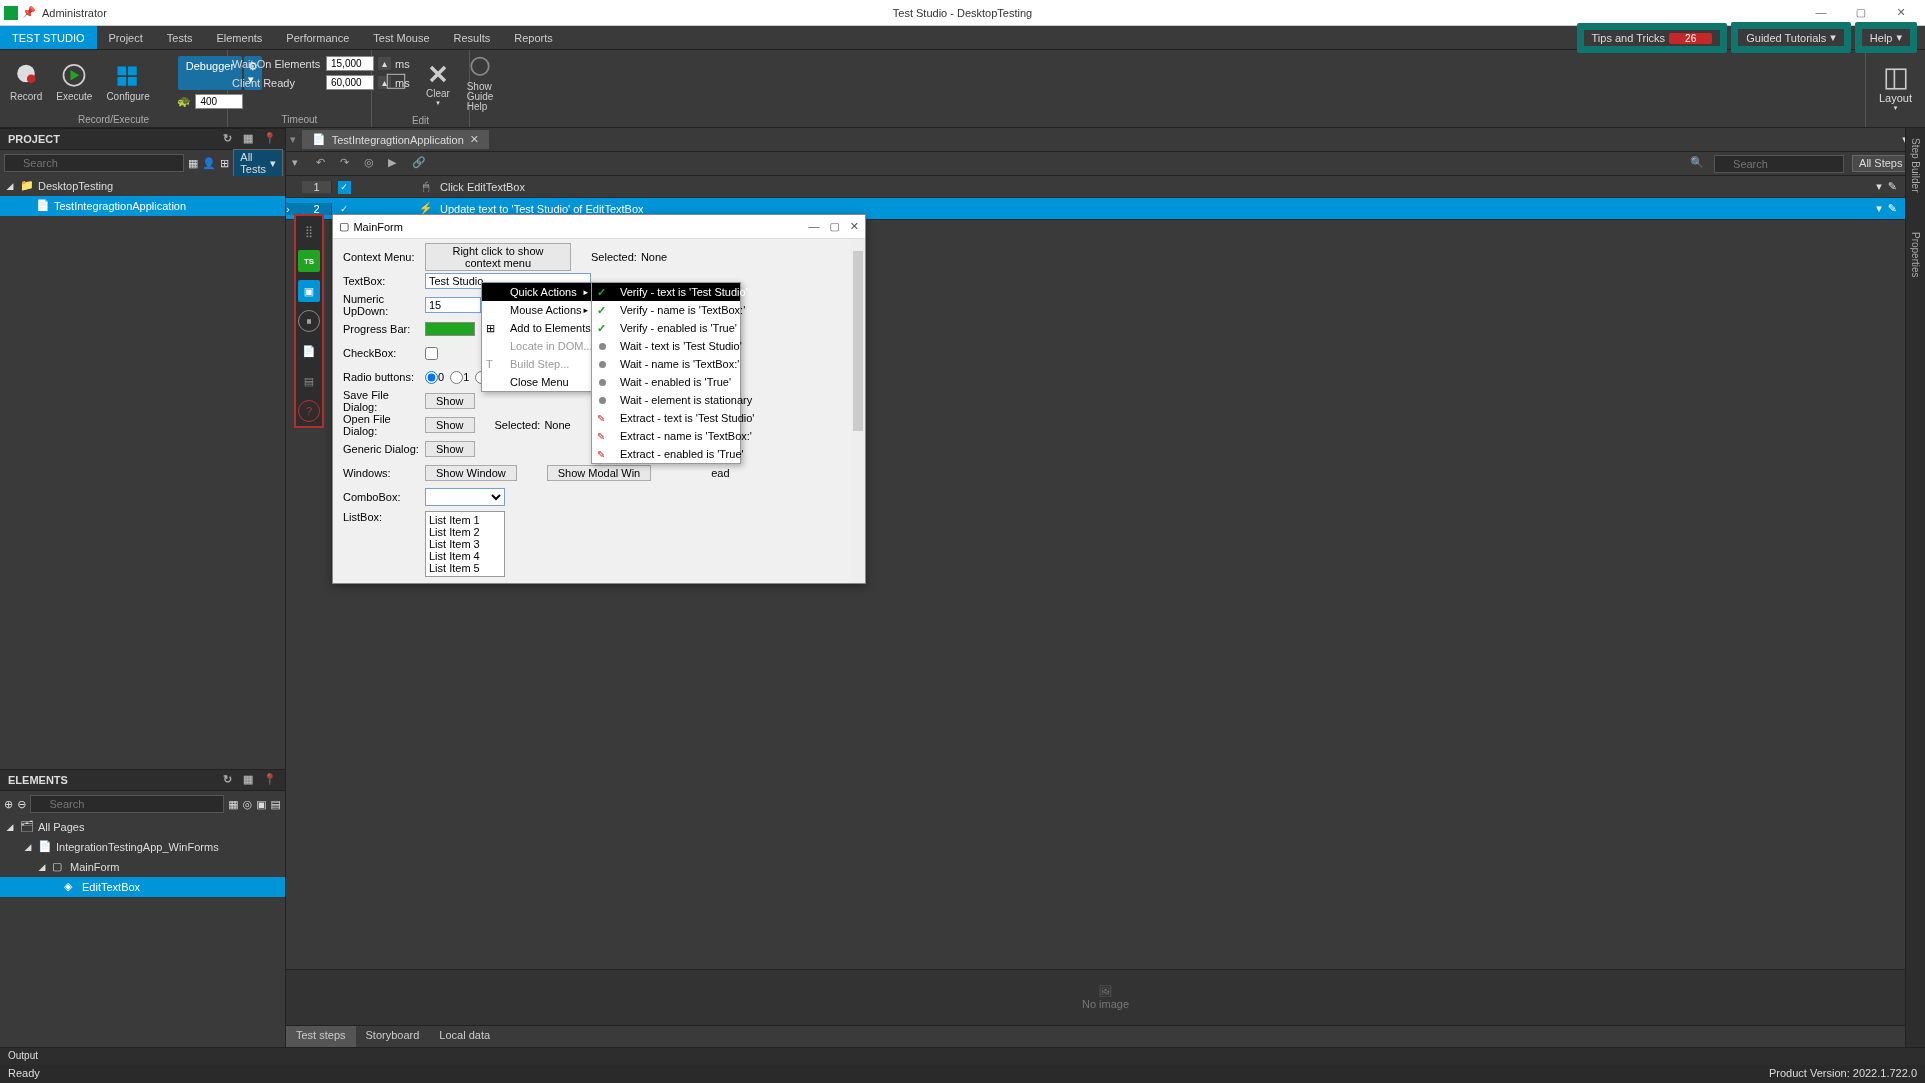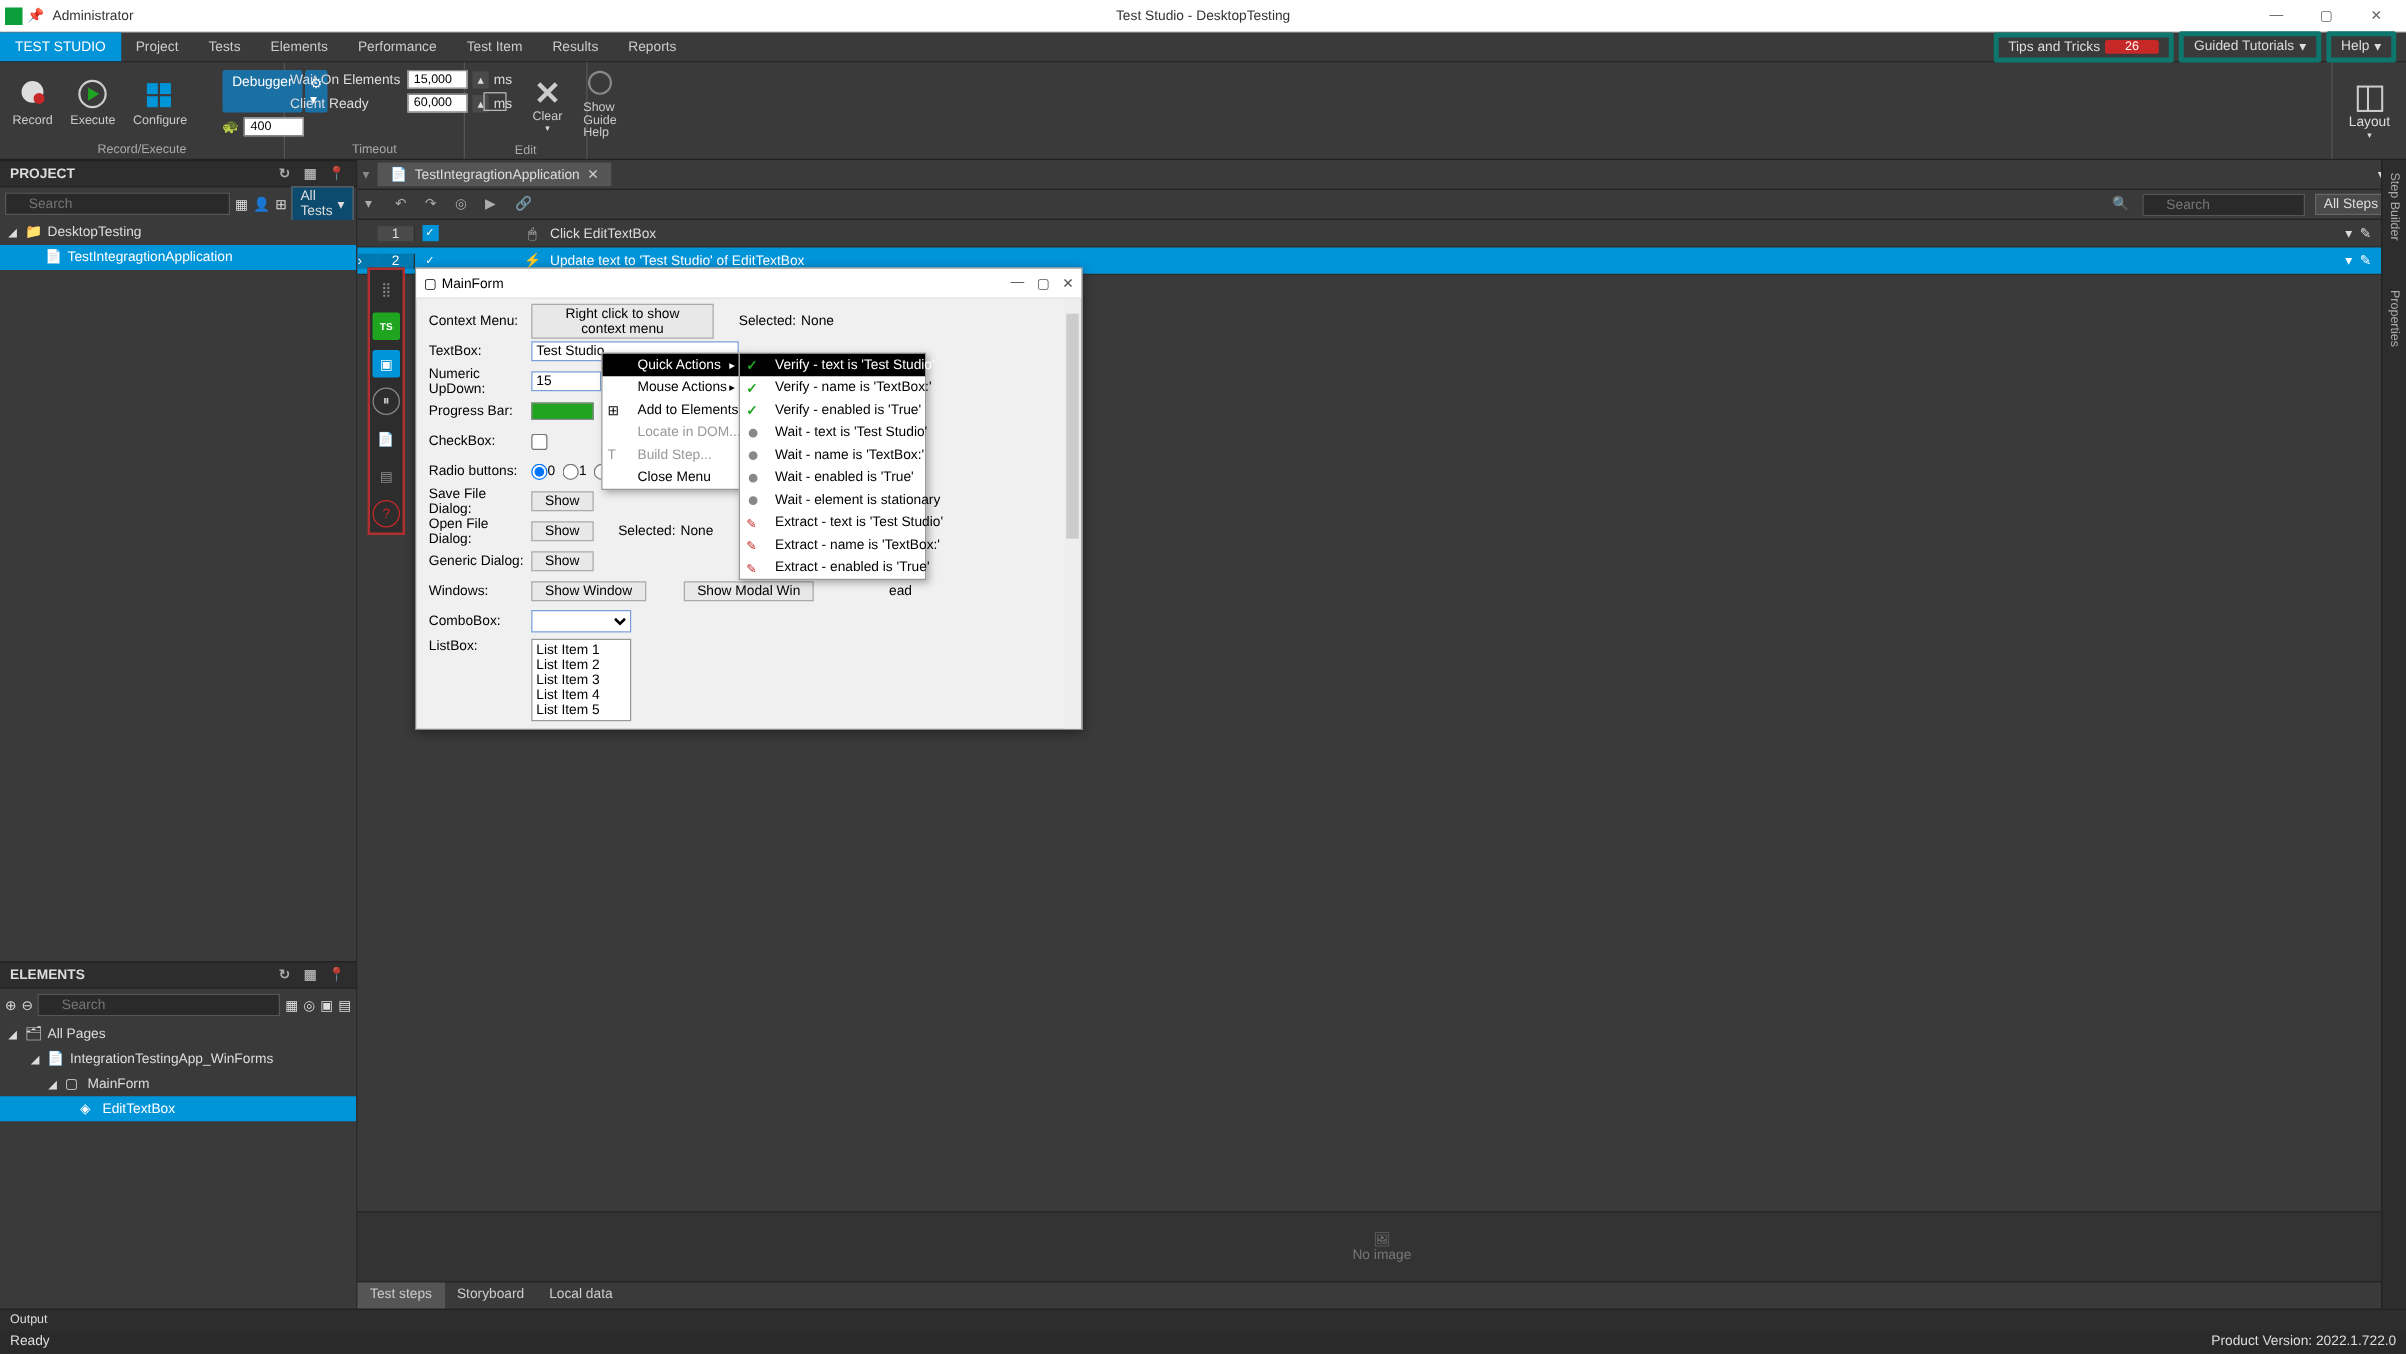--- a/index.html
+++ b/index.html
@@ -9,21 +9,21 @@
 .titlebar .logo { width:14px; height:14px; background:#0b9e3b; margin-right:4px; }
 .titlebar .pin { width:14px; height:14px; margin-right:6px; }
 .titlebar .title-center { position:absolute; left:50%; transform:translateX(-50%); }
 .titlebar .win-controls { margin-left:auto; display:flex; }
 .titlebar .win-controls span { width:40px; text-align:center; color:#666; cursor:pointer; }
 
 .menubar { height:24px; background:#3a3a3a; display:flex; align-items:stretch; border-bottom:1px solid #222; }
 .menubar .tab { padding:0 12px; display:flex; align-items:center; color:#ccc; cursor:pointer; }
 .menubar .tab.active { background:#0094d9; color:#fff; }
 .menubar .right-tools { margin-left:auto; display:flex; align-items:center; gap:4px; padding-right:8px; }
-.menubar .pill { border:4px solid #0f766e; padding:2px 8px; border-radius:2px; display:flex; align-items:flex-start; gap:4px; cursor:pointer; }
+.menubar .pill { border:7px solid #0f766e; padding:2px 8px; border-radius:2px; display:flex; align-items:flex-end; gap:4px; cursor:pointer; }
 .menubar .badge { background:#c62828; color:#fff; padding:0 16px; border-radius:2px; font-size:10px; }
 
 .ribbon { height:78px; background:#3a3a3a; display:flex; border-bottom:1px solid #222; }
 .ribbon-group { border-right:1px solid #555; padding:2px 4px; display:flex; flex-direction:column; }
 .ribbon-group .group-content { flex:1; display:flex; align-items:center; gap:2px; }
 .ribbon-group .group-label { text-align:center; font-size:10px; color:#aaa; padding-top:1px; }
 .ribbon-btn { display:flex; flex-direction:column; align-items:center; padding:2px 6px; cursor:pointer; }
 .ribbon-btn .icon { width:28px; height:28px; }
 .ribbon-btn .lbl { font-size:10px; color:#ccc; }
 .ribbon-small { background:#1a6fa3; color:#fff; padding:4px 8px; border-radius:2px; cursor:pointer; }
@@ -133,21 +133,21 @@
     <span>✕</span>
   </div>
 </div>
 
 <div class="menubar">
   <div class="tab active">TEST STUDIO</div>
   <div class="tab">Project</div>
   <div class="tab">Tests</div>
   <div class="tab">Elements</div>
   <div class="tab">Performance</div>
-  <div class="tab">Test Item</div>
+  <div class="tab">Test Mouse</div>
   <div class="tab">Results</div>
   <div class="tab">Reports</div>
   <div class="right-tools">
     <div class="pill">
       <span>Tips and Tricks</span>
       <span class="badge">26</span>
     </div>
     <div class="pill">
       <span>Guided Tutorials</span>
         <span>▾</span>

